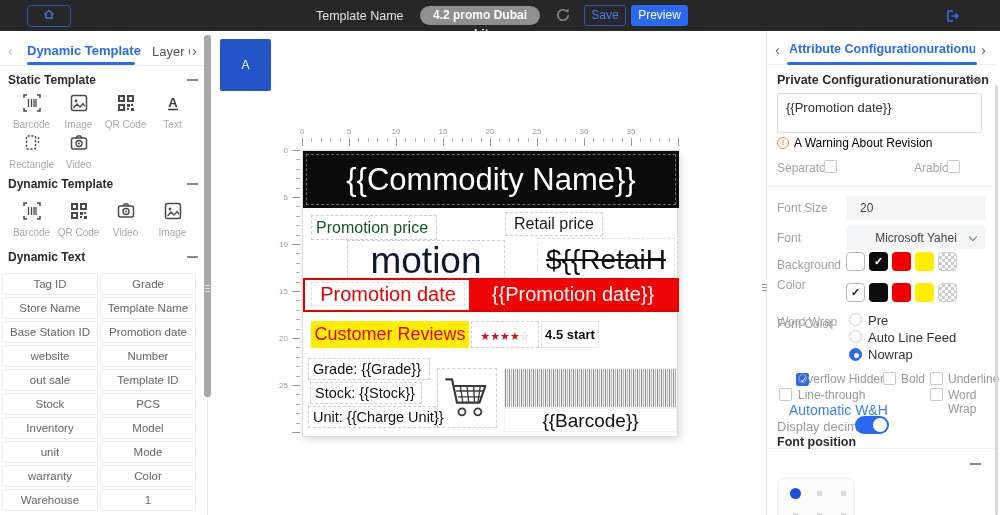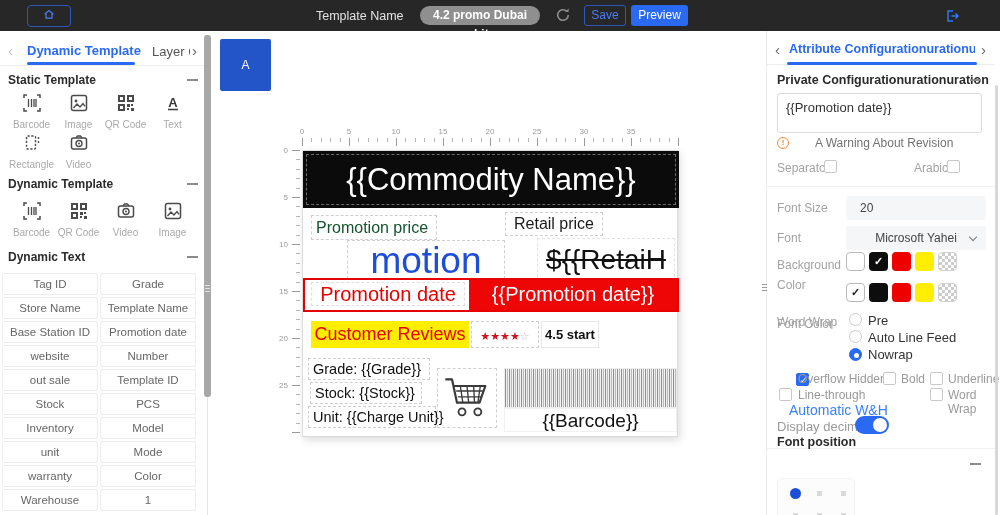--- a/index.html
+++ b/index.html
@@ -52,21 +52,21 @@
   .ruler-v { position:absolute; left:65px; top:119px; width:24px; height:292px; }
   .rv-minor { position:absolute; right:0; top:0; width:4px; height:290px; background:repeating-linear-gradient(180deg,#b7b7b7 0 1px,transparent 1px 9.4px); }
   .rv-major { position:absolute; right:0; top:0; width:8px; height:290px; background:repeating-linear-gradient(180deg,#9a9a9a 0 1px,transparent 1px 47px); }
 
   .design { position:absolute; left:91px; top:119px; width:376px; height:287px; background:#fff; border:1px solid #dcdcdc; box-shadow:2px 3px 8px rgba(0,0,0,.14); }
   .d-header { position:absolute; left:0; top:0; width:376px; height:57px; background:#0b0b0b; cursor:move; }
   .d-header-inner { position:absolute; inset:3px; border:1px dashed #6a6a6a; display:flex; align-items:center; justify-content:center; color:#fff; font-size:31px; white-space:nowrap; overflow:hidden; }
   .dashed { border:1px dashed #cfcfcf; }
   .d-promo-label { position:absolute; left:8px; top:64px; width:126px; height:25px; color:#14532d; font-size:16px; line-height:23px; padding-left:4px; cursor:move; }
   .d-retail-label { position:absolute; left:202px; top:61px; width:98px; height:24px; color:#1a1a1a; font-size:16px; line-height:22px; text-align:center; cursor:move; }
-  .d-promo-value { position:absolute; left:44px; top:89px; width:158px; height:44px; color:#1d4ed8; font-size:37px; line-height:40px; text-align:center; cursor:move; }
+  .d-promo-value { position:absolute; left:44px; top:89px; width:158px; height:44px; color:#0f172a; font-size:37px; line-height:40px; text-align:center; cursor:move; }
   .d-retail-value { position:absolute; left:234px; top:87px; width:138px; height:44px; border:1px dashed #e2e2e2; color:#111; font-size:28px; line-height:42px; text-align:center; text-decoration:line-through; cursor:move; white-space:nowrap; overflow:hidden; }
   .d-band { position:absolute; left:0; top:127px; width:376px; height:34px; border:2px solid #e60000; background:#fff; cursor:move; }
   .d-band-left { position:absolute; left:6px; top:2px; width:154px; height:24px; border:1px dashed #dedede; color:#e60000; font-size:20px; line-height:23px; text-align:center; white-space:nowrap; }
   .d-band-right { position:absolute; right:0; top:0; width:208px; height:30px; background:#ee0505; color:#fff; font-size:20px; line-height:29px; text-align:center; white-space:nowrap; }
   .d-reviews { position:absolute; left:8px; top:170px; width:158px; height:27px; background:#ffee00; color:#e60000; font-size:18px; line-height:26px; text-align:center; cursor:move; white-space:nowrap; }
   .d-stars { position:absolute; left:168px; top:170px; width:68px; height:27px; display:flex; align-items:center; justify-content:center; cursor:move; }
   .star::before { content:"★"; font-size:11px; color:#cf1322; }
   .star.empty::before { content:"☆"; color:#c9c9c9; }
   .d-rating { position:absolute; left:238px; top:170px; width:58px; height:27px; border:1px solid #e8e8e8; color:#111; font-size:13px; font-weight:bold; line-height:26px; text-align:center; cursor:move; }
   .d-grade { position:absolute; left:5px; top:207px; width:122px; height:22px; font-size:14.5px; color:#111; line-height:20px; padding-left:4px; cursor:move; white-space:nowrap; }
@@ -77,21 +77,21 @@
   .d-barcode-text { position:absolute; left:201px; top:257px; width:173px; height:24px; border:1px solid #f1f1f1; color:#111; font-size:19px; line-height:23px; text-align:center; cursor:move; }
 
   
   .right-panel { position:absolute; left:767px; top:31px; width:228px; height:484px; background:#fff; }
   .rp-tabbar { position:absolute; left:0; top:4px; width:228px; height:30px; border-bottom:1px solid #ededed; }
   .rp-title { position:absolute; left:22px; top:7px; width:186px; font-size:12.5px; font-weight:bold; color:#2a6af3; white-space:nowrap; overflow:hidden; cursor:pointer; }
   .rp-underline { position:absolute; left:20px; top:27px; width:190px; height:3px; background:#2a6af3; border-radius:2px; }
   .rp-sec-head { position:absolute; left:10px; font-size:12.5px; font-weight:bold; color:#2b2b2b; }
   .rp-textarea { position:absolute; left:10px; top:62px; width:205px; height:40px; border:1px solid #dcdcdc; border-radius:3px; font-size:13px; color:#333; padding:6px 8px; cursor:text; }
   .warn-icon { position:absolute; left:10px; top:106px; width:12px; height:12px; border:1.3px solid #ed8a35; border-radius:50%; color:#ed8a35; font-size:8px; font-weight:bold; text-align:center; line-height:10px; }
-  .warn-text { position:absolute; left:27px; top:105px; font-size:12px; color:#737373;margin-left:21px; }
+  .warn-text { position:absolute; left:27px; top:105px; font-size:12px; color:#000000; }
   .rp-label { font-size:12px; color:#a3a3a3; }
   .cb { width:13px; height:13px; border:1px solid #c8c8c8; border-radius:2px; background:#fff; display:inline-block; cursor:pointer; }
   .cb.on { background:#2a6af3; border-color:#2a6af3; position:relative; }
   .cb.on::after { content:"✓"; color:#fff; font-size:9px; position:absolute; left:2.5px; top:0.5px; }
   .rp-div { position:absolute; left:0; width:228px; height:1px; background:#f1f1f1; }
   .rp-input { position:absolute; left:79px; width:140px; height:24px; background:#f5f6f8; border-radius:3px; font-size:12px; color:#444; cursor:pointer; }
   .swatch { width:19px; height:19px; border-radius:4px; display:inline-block; margin-right:4px; position:relative; cursor:pointer; }
   .swatch.check::after { content:"✓"; position:absolute; inset:0; display:flex; align-items:center; justify-content:center; font-size:11px; font-weight:bold; }
   .sw-white { background:#fff; border:1px solid #b9b9b9; color:#222; }
   .sw-black { background:#0d0d0d; color:#fff; }

